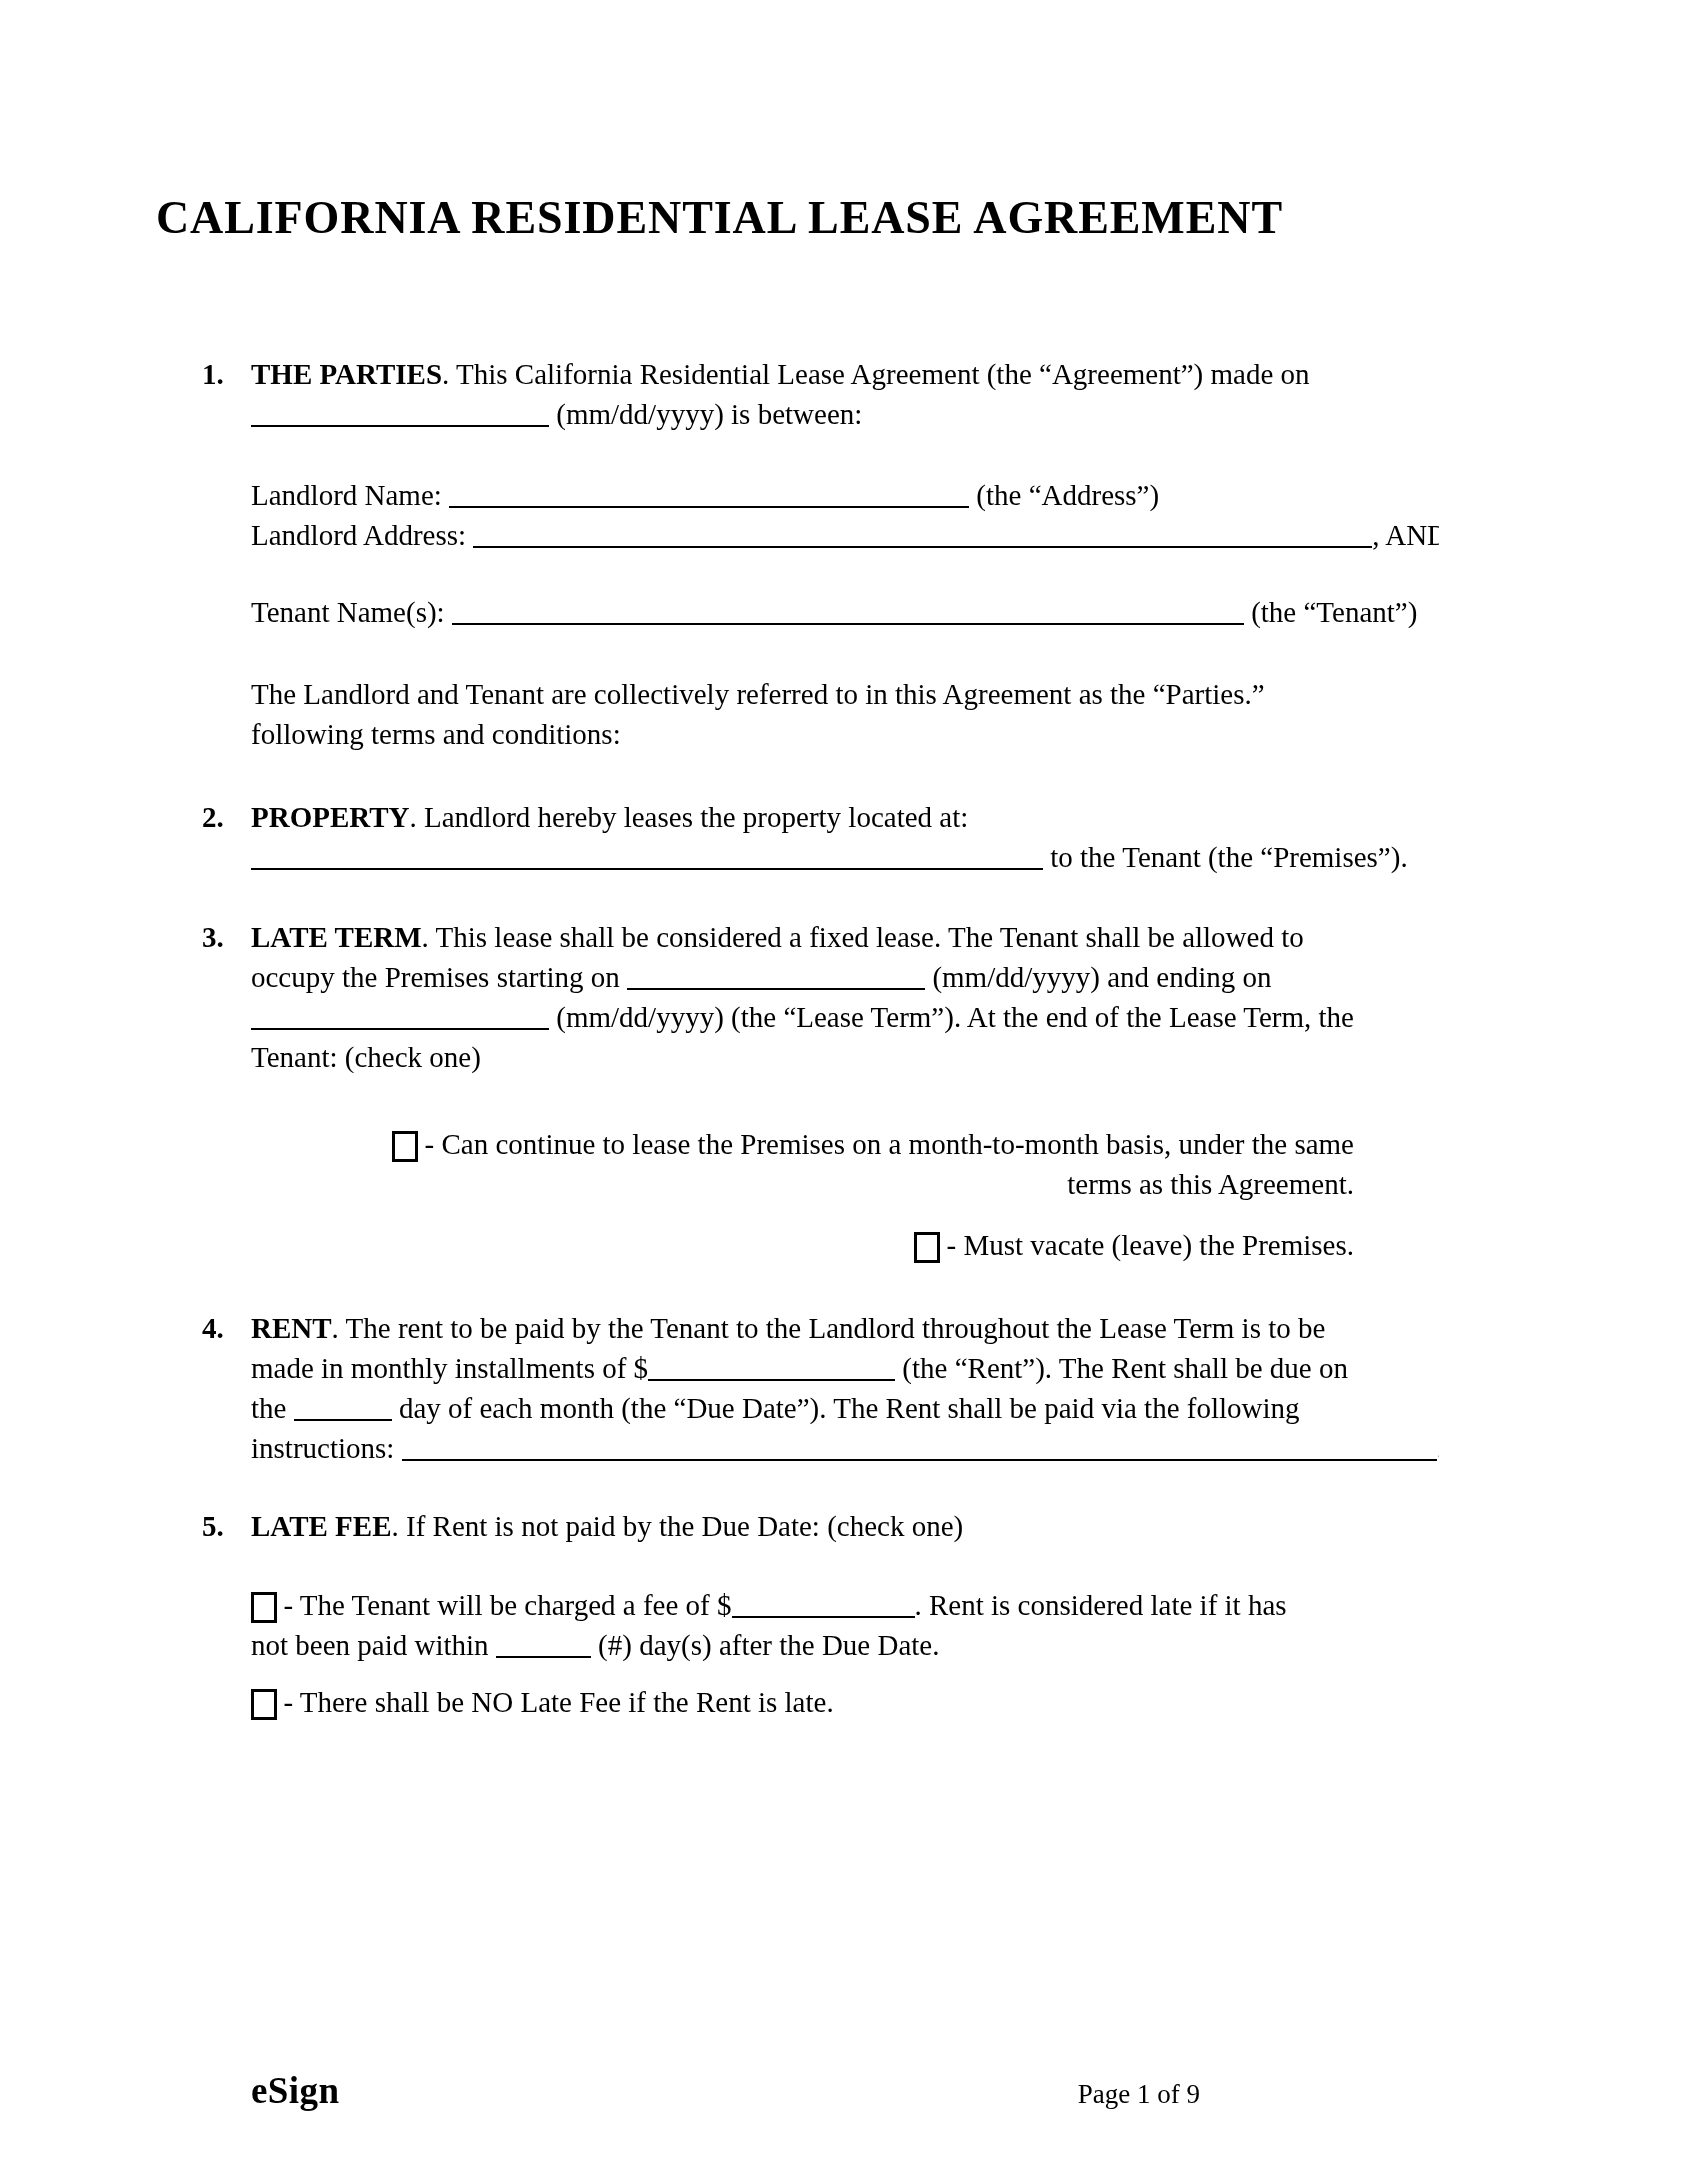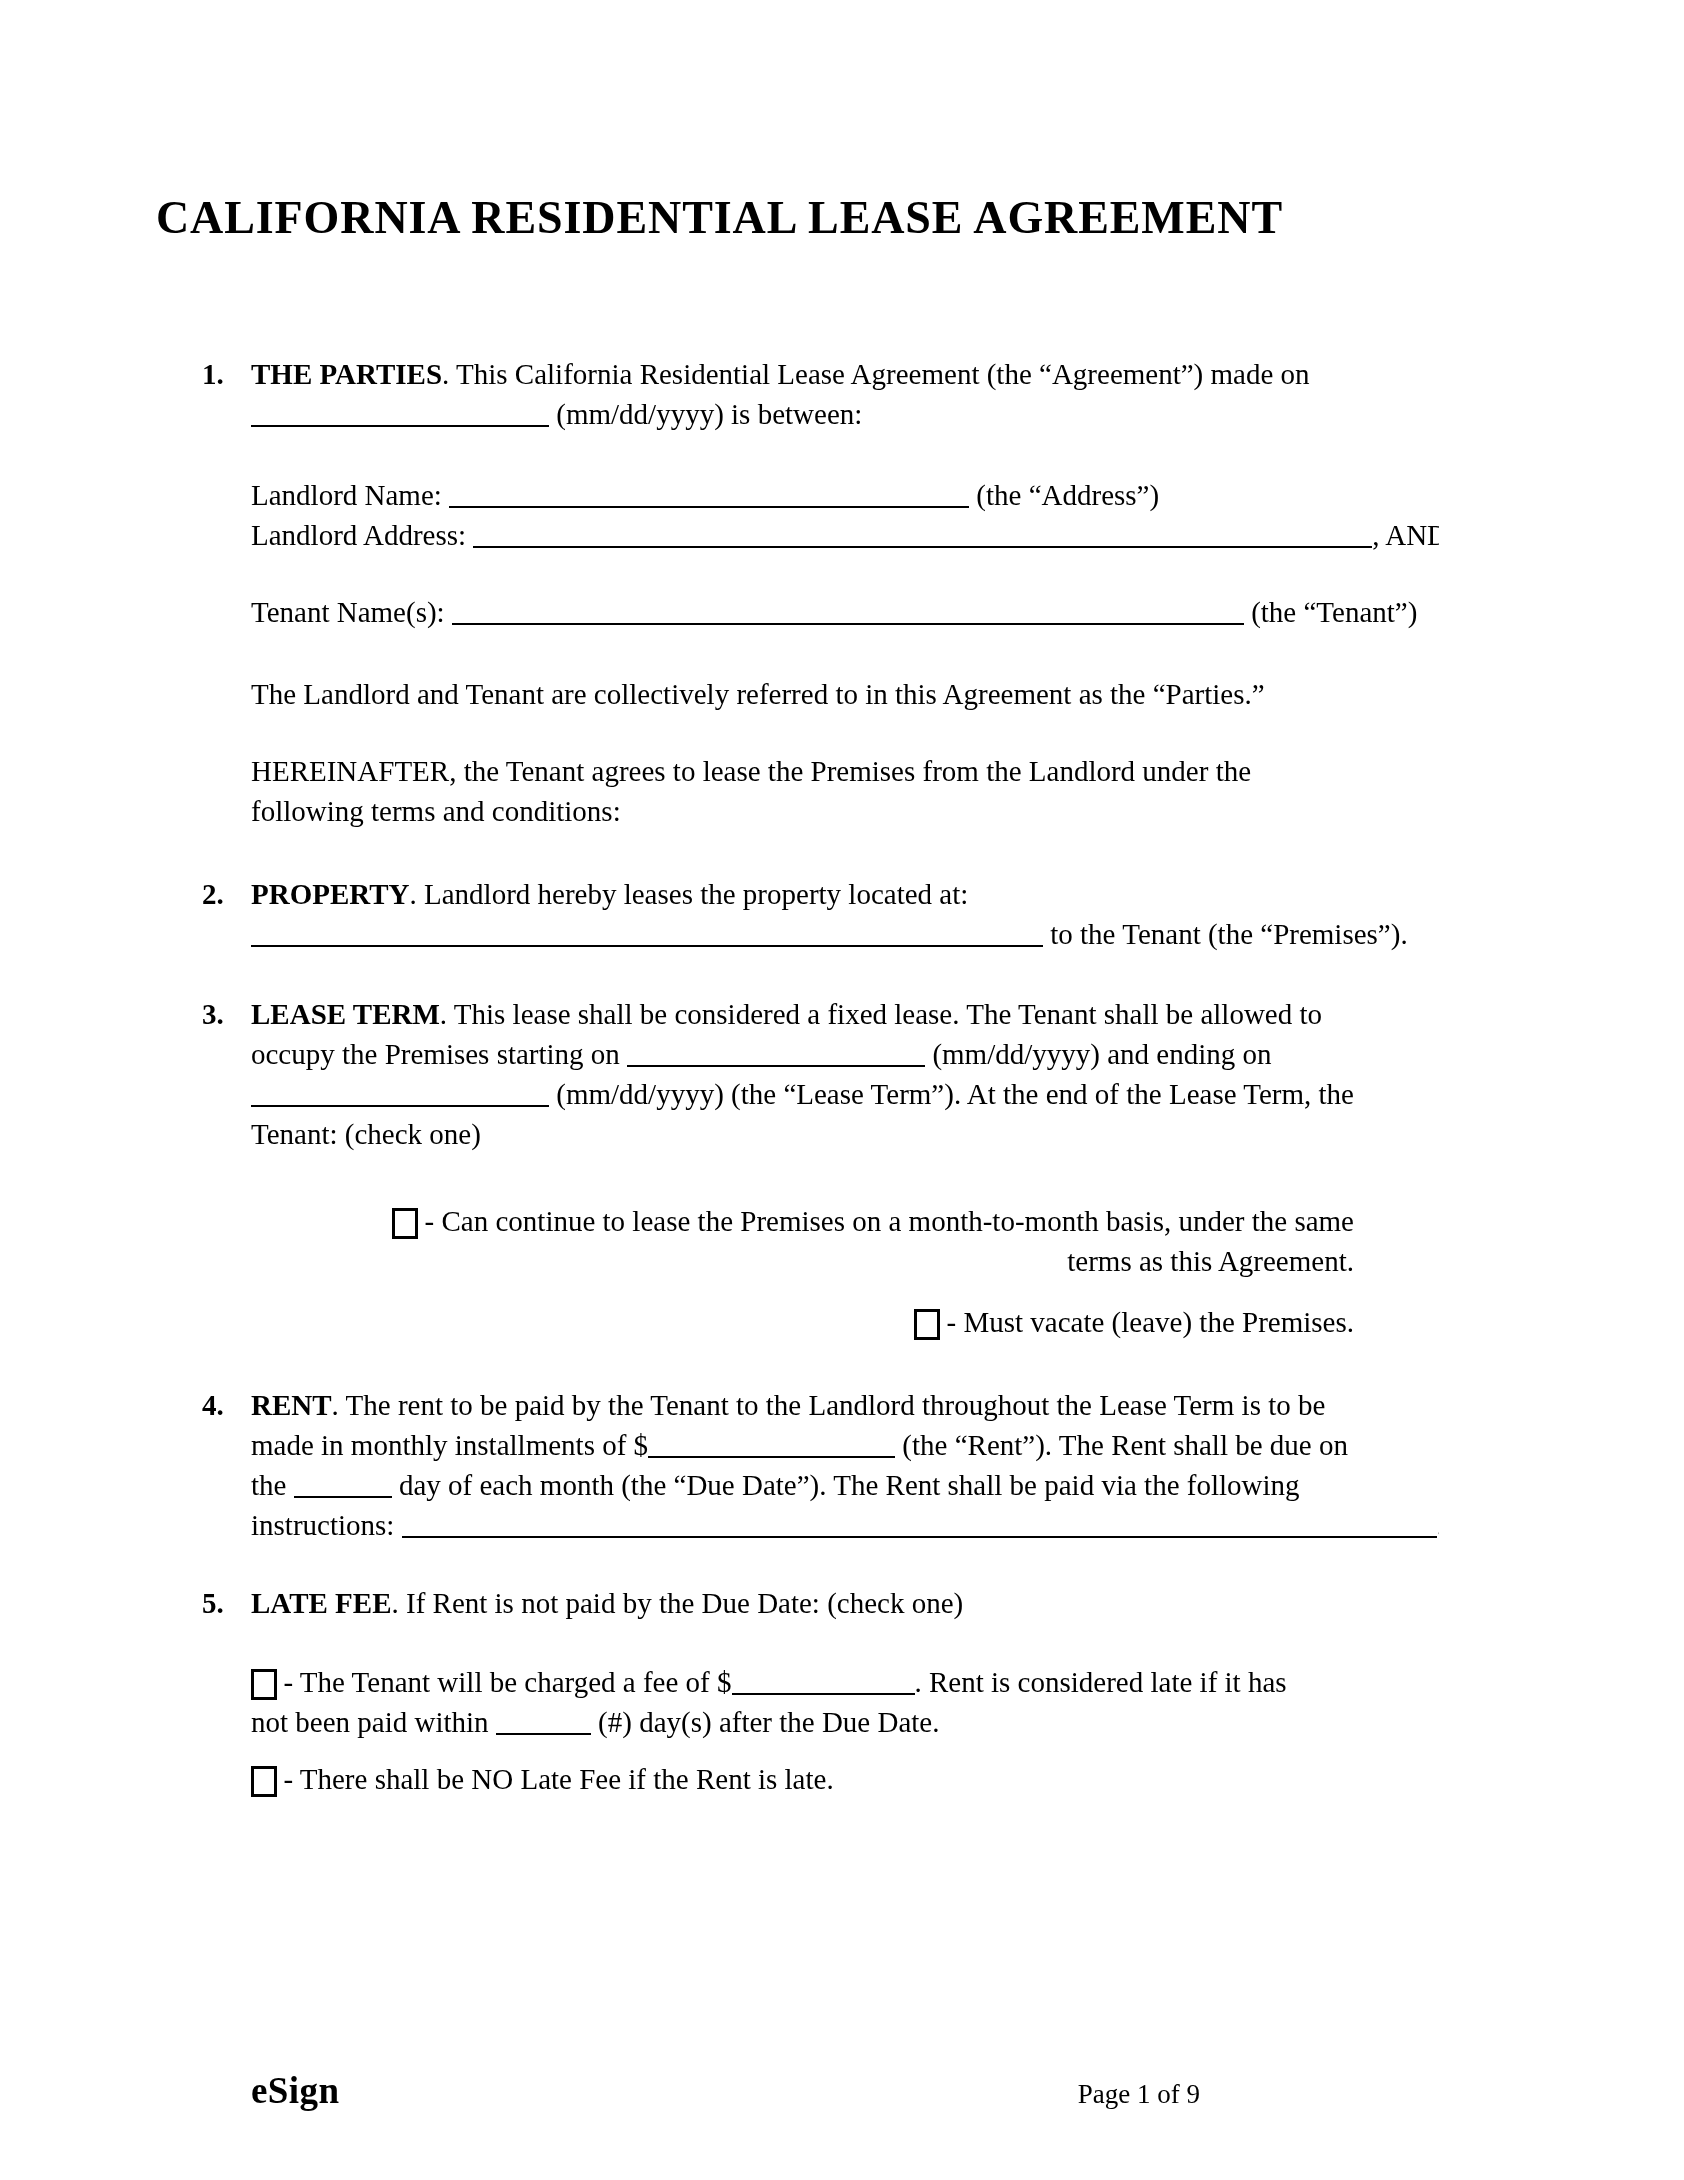--- a/index.html
+++ b/index.html
@@ -98,37 +98,36 @@
         <div class="line"><span class="bold">THE PARTIES</span><span>. This California Residential Lease Agreement (the “Agreement”) made on</span></div>
         <div class="line"><span class="blank" style="width:298px"></span> <span>(mm/dd/yyyy) is between:</span></div>
 
         <div class="line" style="margin-top:41px"><span>Landlord Name:</span> <span class="blank" style="width:520px"></span> <span>(the “Address”)</span></div>
         <div class="line"><span>Landlord Address:</span> <span class="blank" style="width:899px"></span><span>, AND</span></div>
 
         <div class="line" style="margin-top:37px"><span>Tenant Name(s):</span> <span class="blank" style="width:792px"></span> <span>(the “Tenant”)</span></div>
 
         <div class="line" style="margin-top:42px"><span>The Landlord and Tenant are collectively referred to in this Agreement as the “Parties.”</span></div>
 
-        <div class="line" style="margin-top:37px"><span>HEREINAFTER, the Tenant agrees to lease the Premises from the Landlord under the</span></div>
         <div class="line"><span>following terms and conditions:</span></div>
       </div>
     </div>
 
     <div class="section" style="margin-top:43px">
       <div class="sec-num">2.</div>
       <div class="sec-body">
         <div class="line"><span class="bold">PROPERTY</span><span>. Landlord hereby leases the property located at:</span></div>
         <div class="line"><span class="blank" style="width:792px"></span> <span>to the Tenant (the “Premises”).</span></div>
       </div>
     </div>
 
     <div class="section" style="margin-top:40px">
       <div class="sec-num">3.</div>
       <div class="sec-body">
-        <div class="line"><span class="bold">LEASE TERM</span><span>. This lease shall be considered a fixed lease. The Tenant shall be allowed to</span></div>
+        <div class="line"><span class="bold">LATE TERM</span><span>. This lease shall be considered a fixed lease. The Tenant shall be allowed to</span></div>
         <div class="line"><span>occupy the Premises starting on</span> <span class="blank" style="width:298px"></span> <span>(mm/dd/yyyy) and ending on</span></div>
         <div class="line"><span class="blank" style="width:298px"></span> <span>(mm/dd/yyyy) (the “Lease Term”). At the end of the Lease Term, the</span></div>
         <div class="line"><span>Tenant: (check one)</span></div>
 
         <div class="cb-indent" style="margin-top:47px">
           <div class="line"><span class="checkbox"></span><span>- Can continue to lease the Premises on a month-to-month basis, under the same</span></div>
           <div class="line cb-hang"><span>terms as this Agreement.</span></div>
         </div>
         <div class="cb-indent" style="margin-top:21px">
           <div class="line"><span class="checkbox"></span><span>- Must vacate (leave) the Premises.</span></div>

